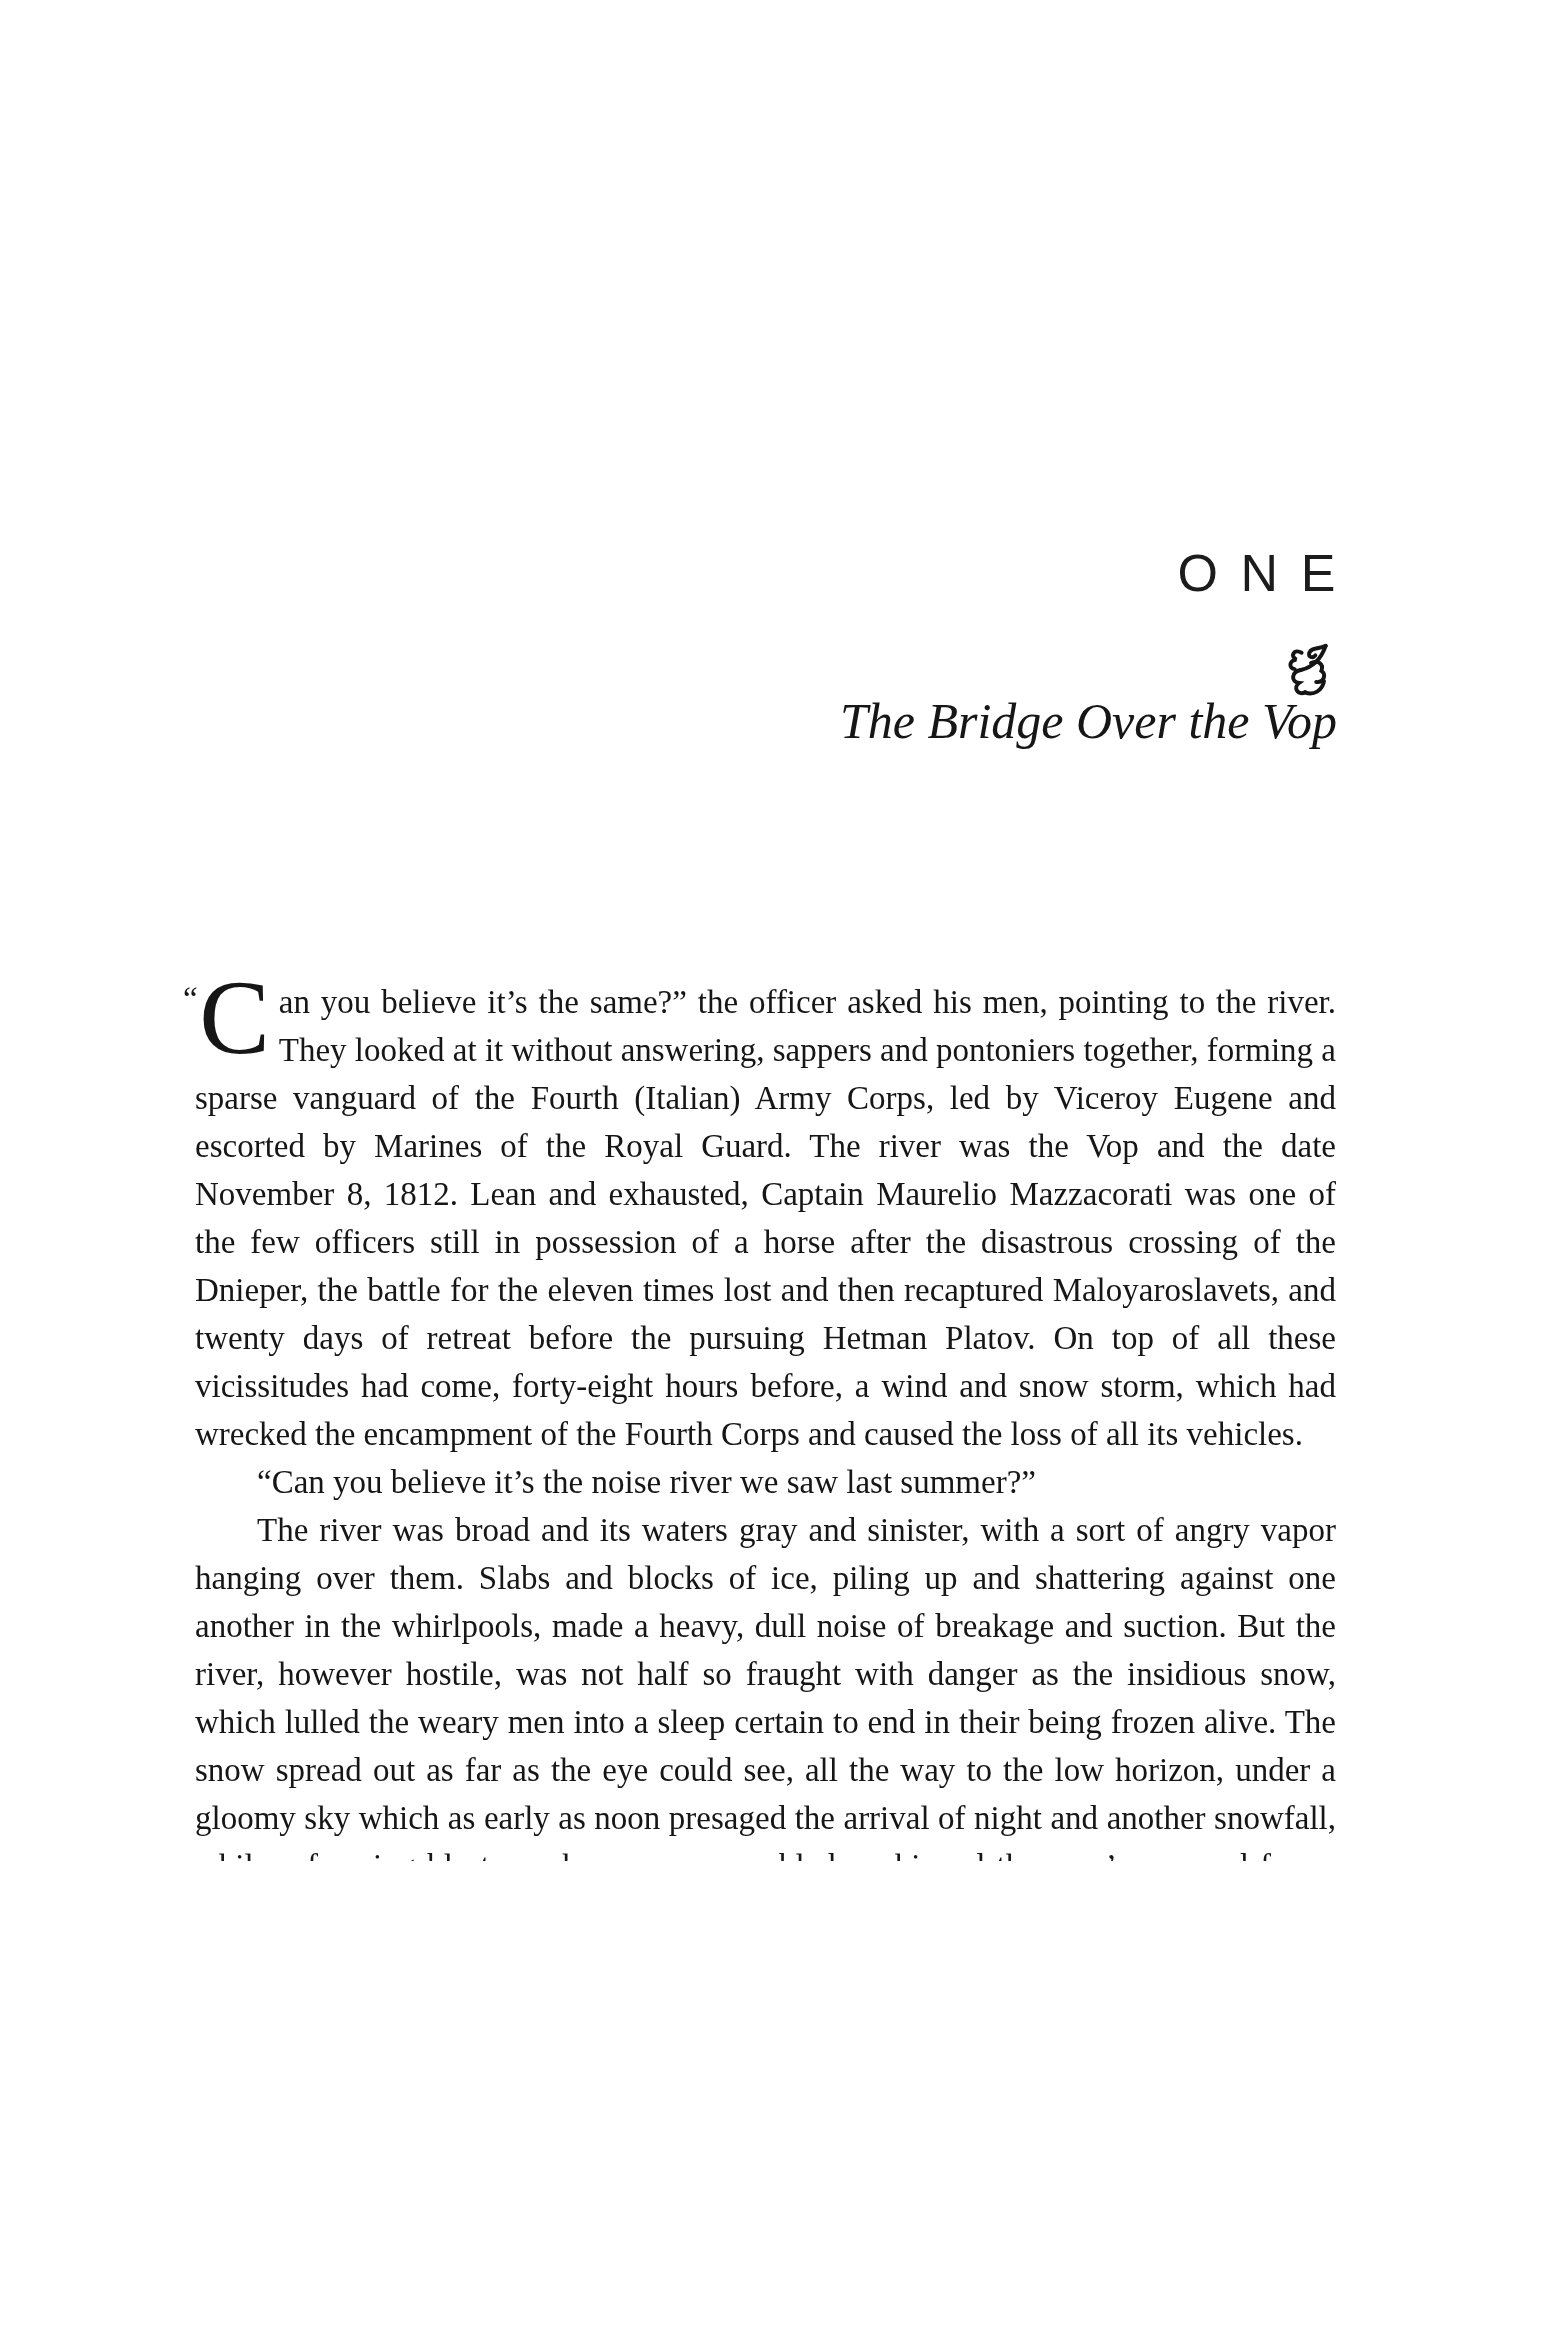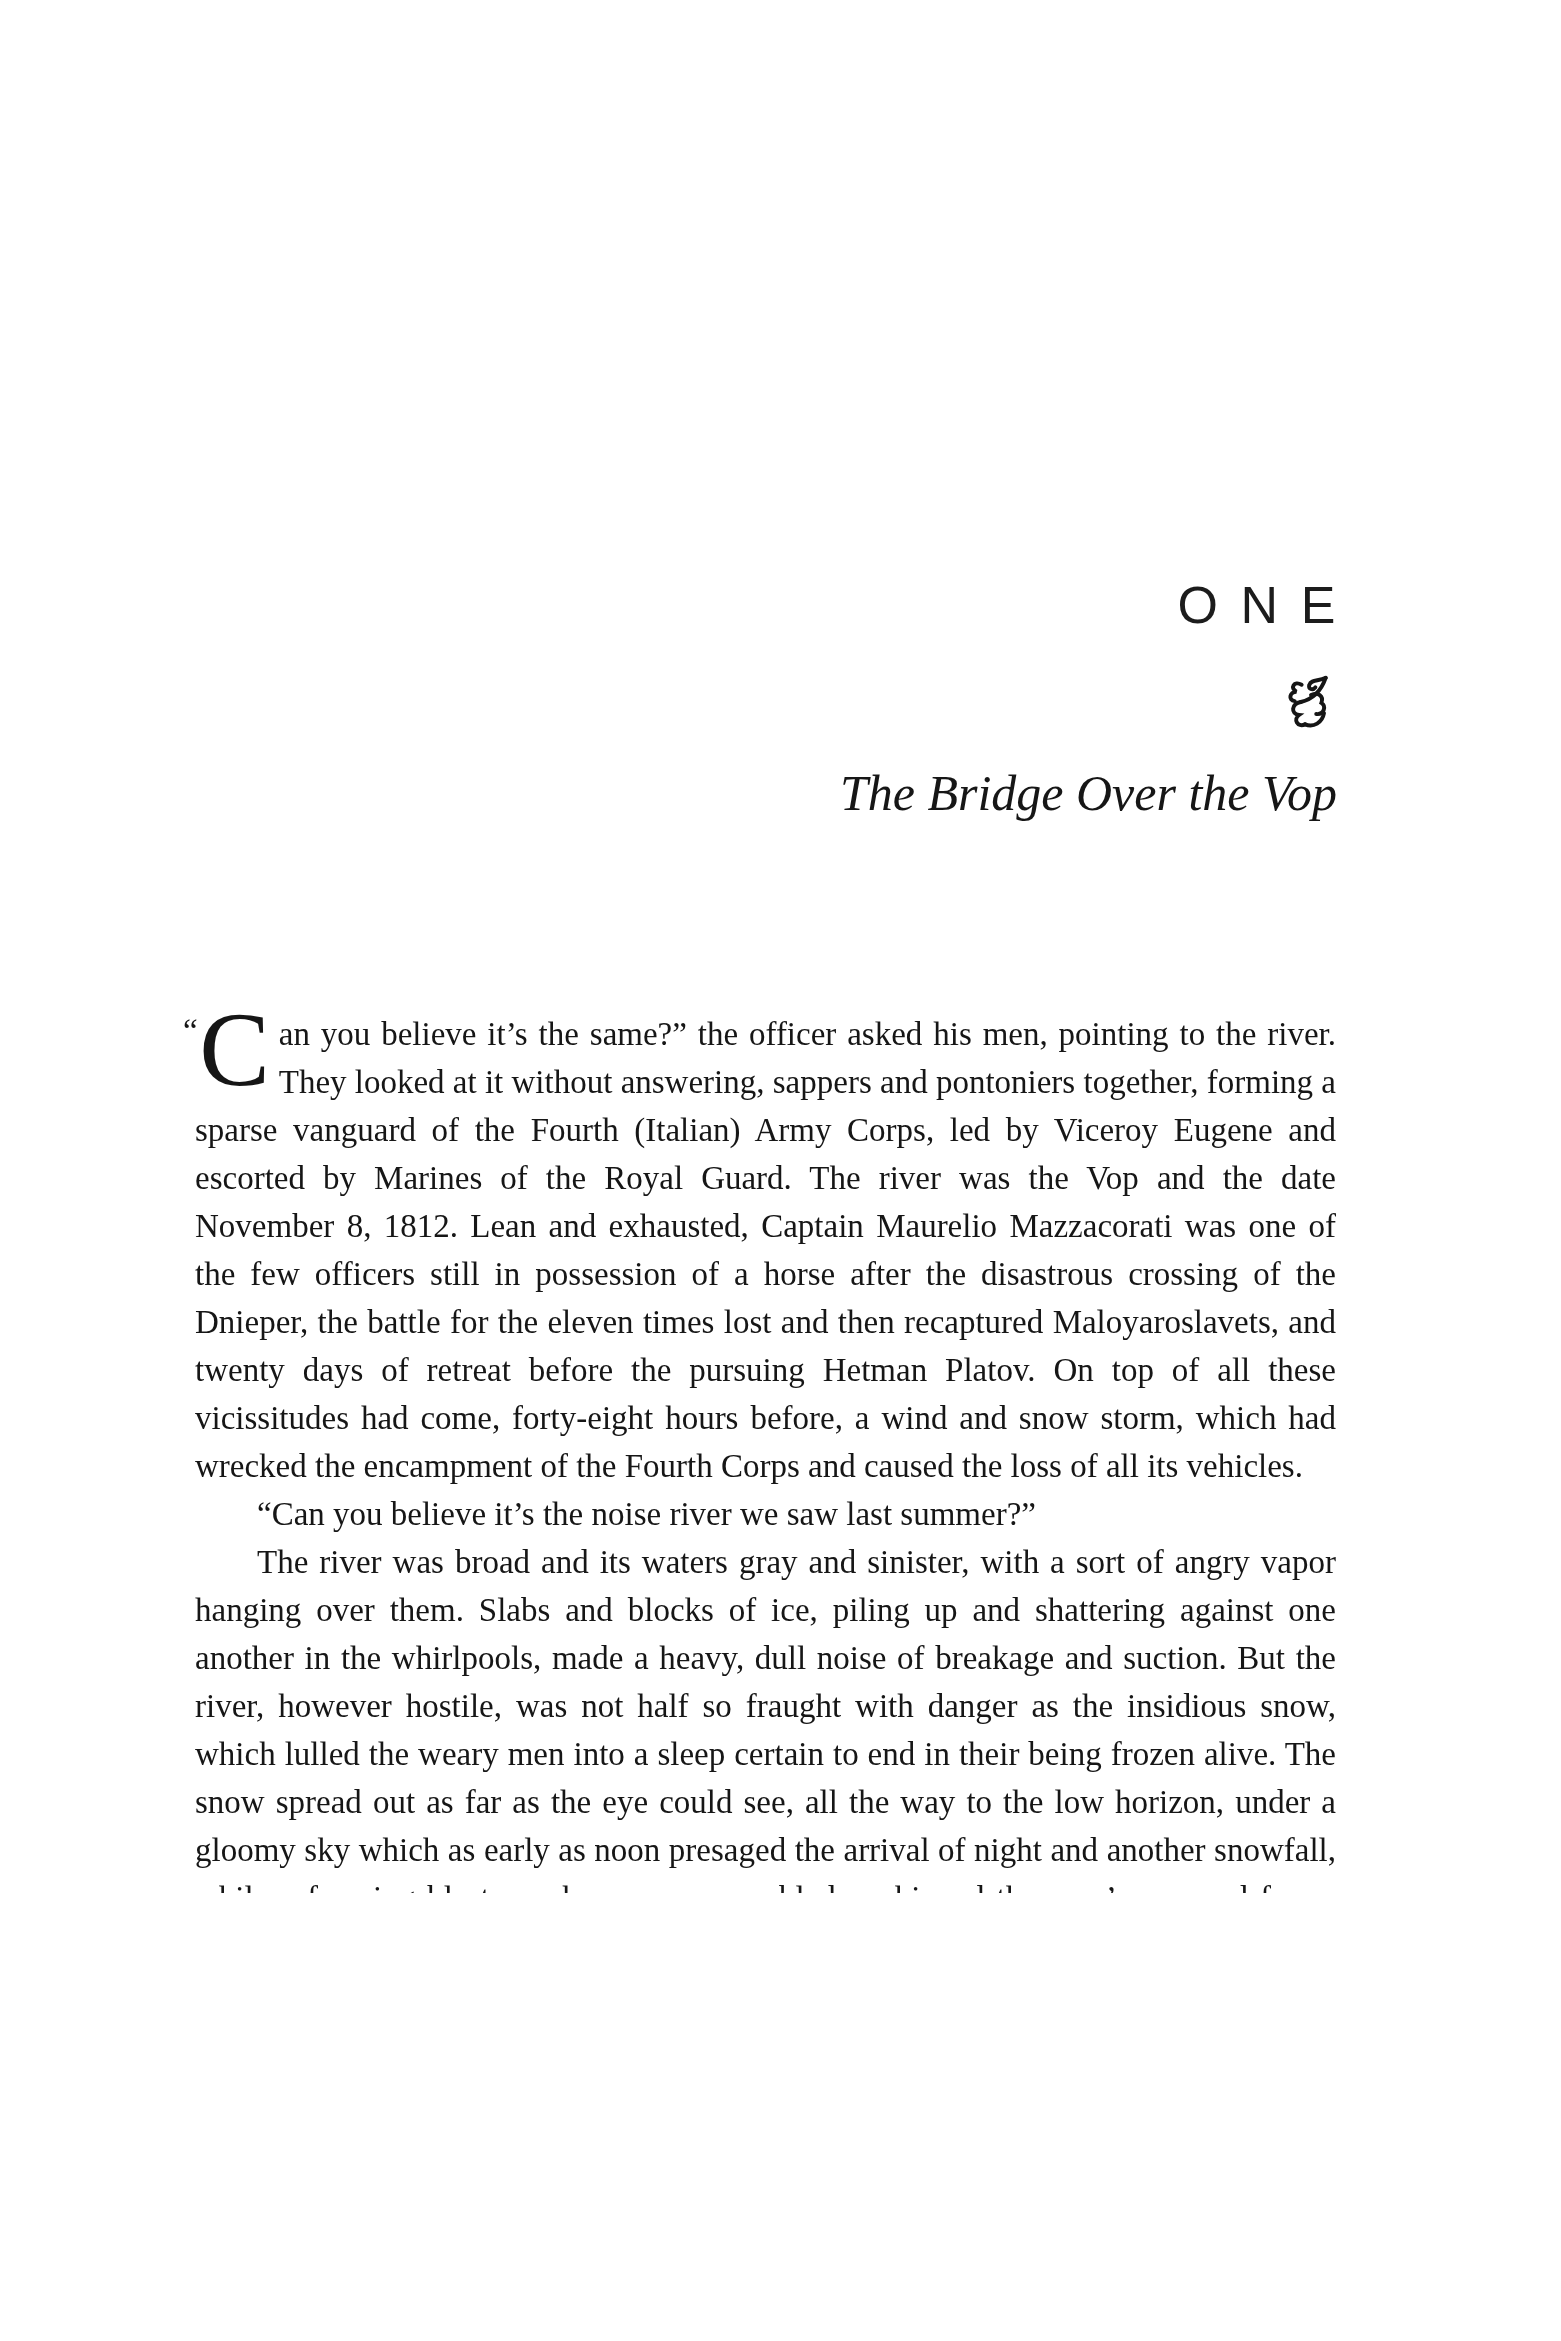--- a/index.html
+++ b/index.html
@@ -8,21 +8,20 @@
     background: #ffffff;
   }
   .page {
     position: relative;
     width: 1561px;
     height: 1861px;
     background: #ffffff;
     color: #161616;
     font-family: "Liberation Serif", serif;
     overflow: hidden;
-    margin-top: 32px;
   }
   .chapter-number {
     position: absolute;
     top: 545px;
     right: 203px; 
     font-family: "Liberation Sans", sans-serif;
     font-weight: 300;
     font-size: 52px;
     line-height: 1.1;
     letter-spacing: 22.6px;
@@ -31,21 +30,21 @@
   }
   .ornament {
     position: absolute;
     top: 642px;
     right: 231px;
     width: 43px;
     height: 56px;
   }
   .chapter-title {
     position: absolute;
-    top: 730px;
+    top: 690px;
     right: 224px;
     font-style: italic;
     font-size: 50px;
     line-height: 1.25;
     color: #161616;
     white-space: nowrap;
   }
   .body-text {
     position: absolute;
     left: 195px;

